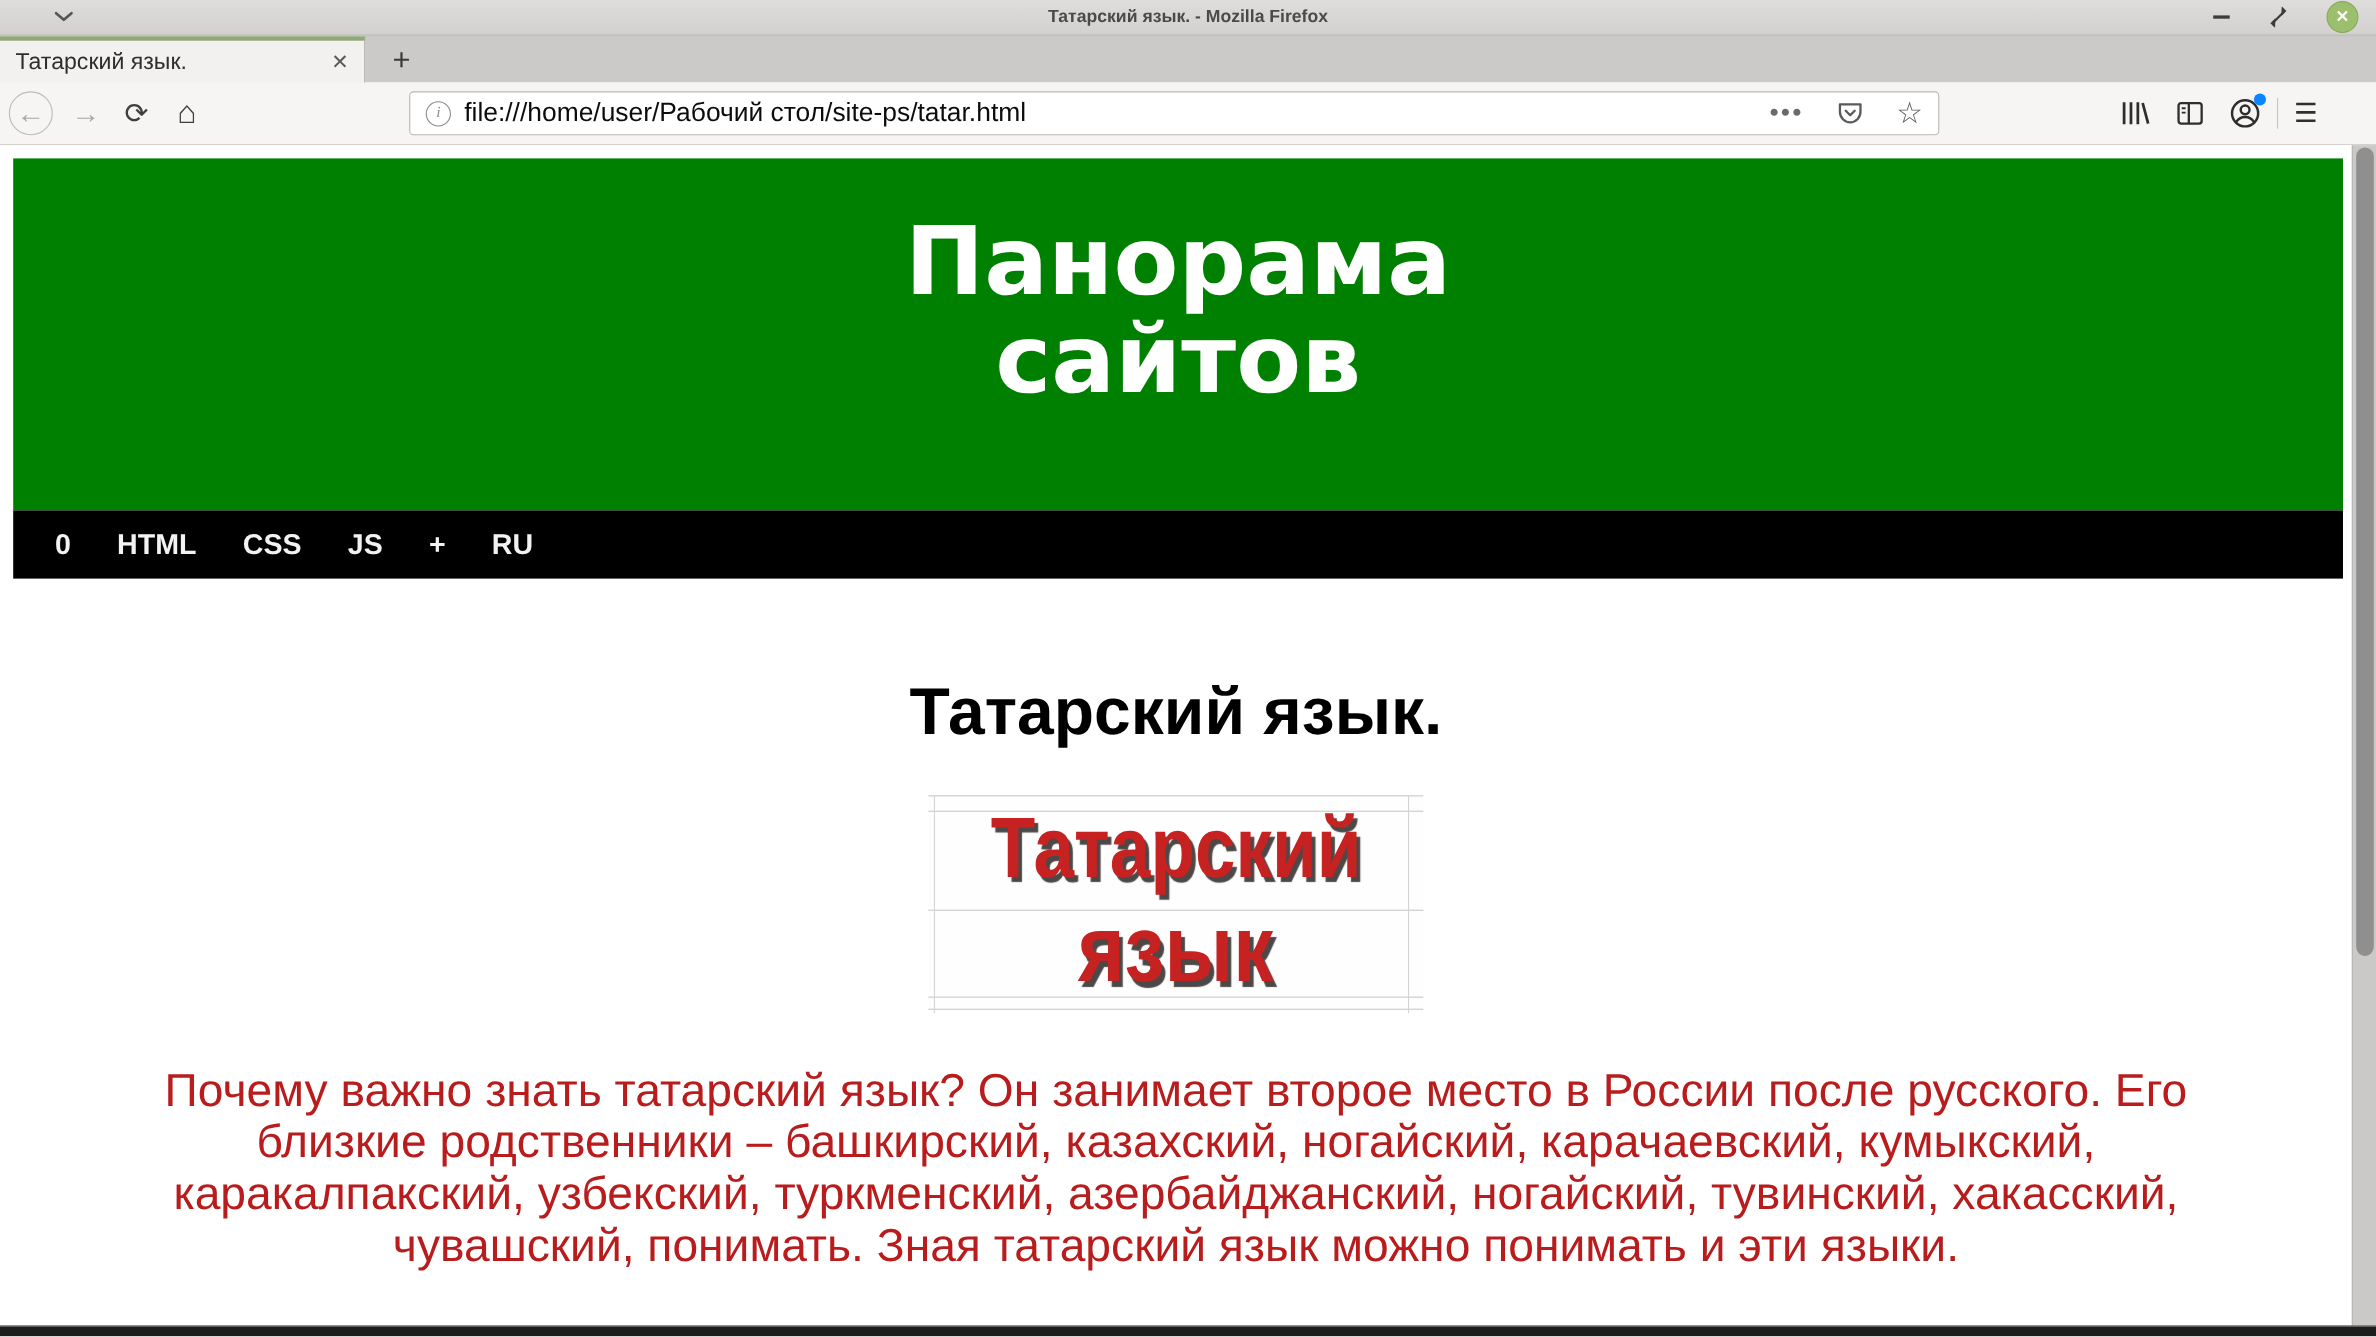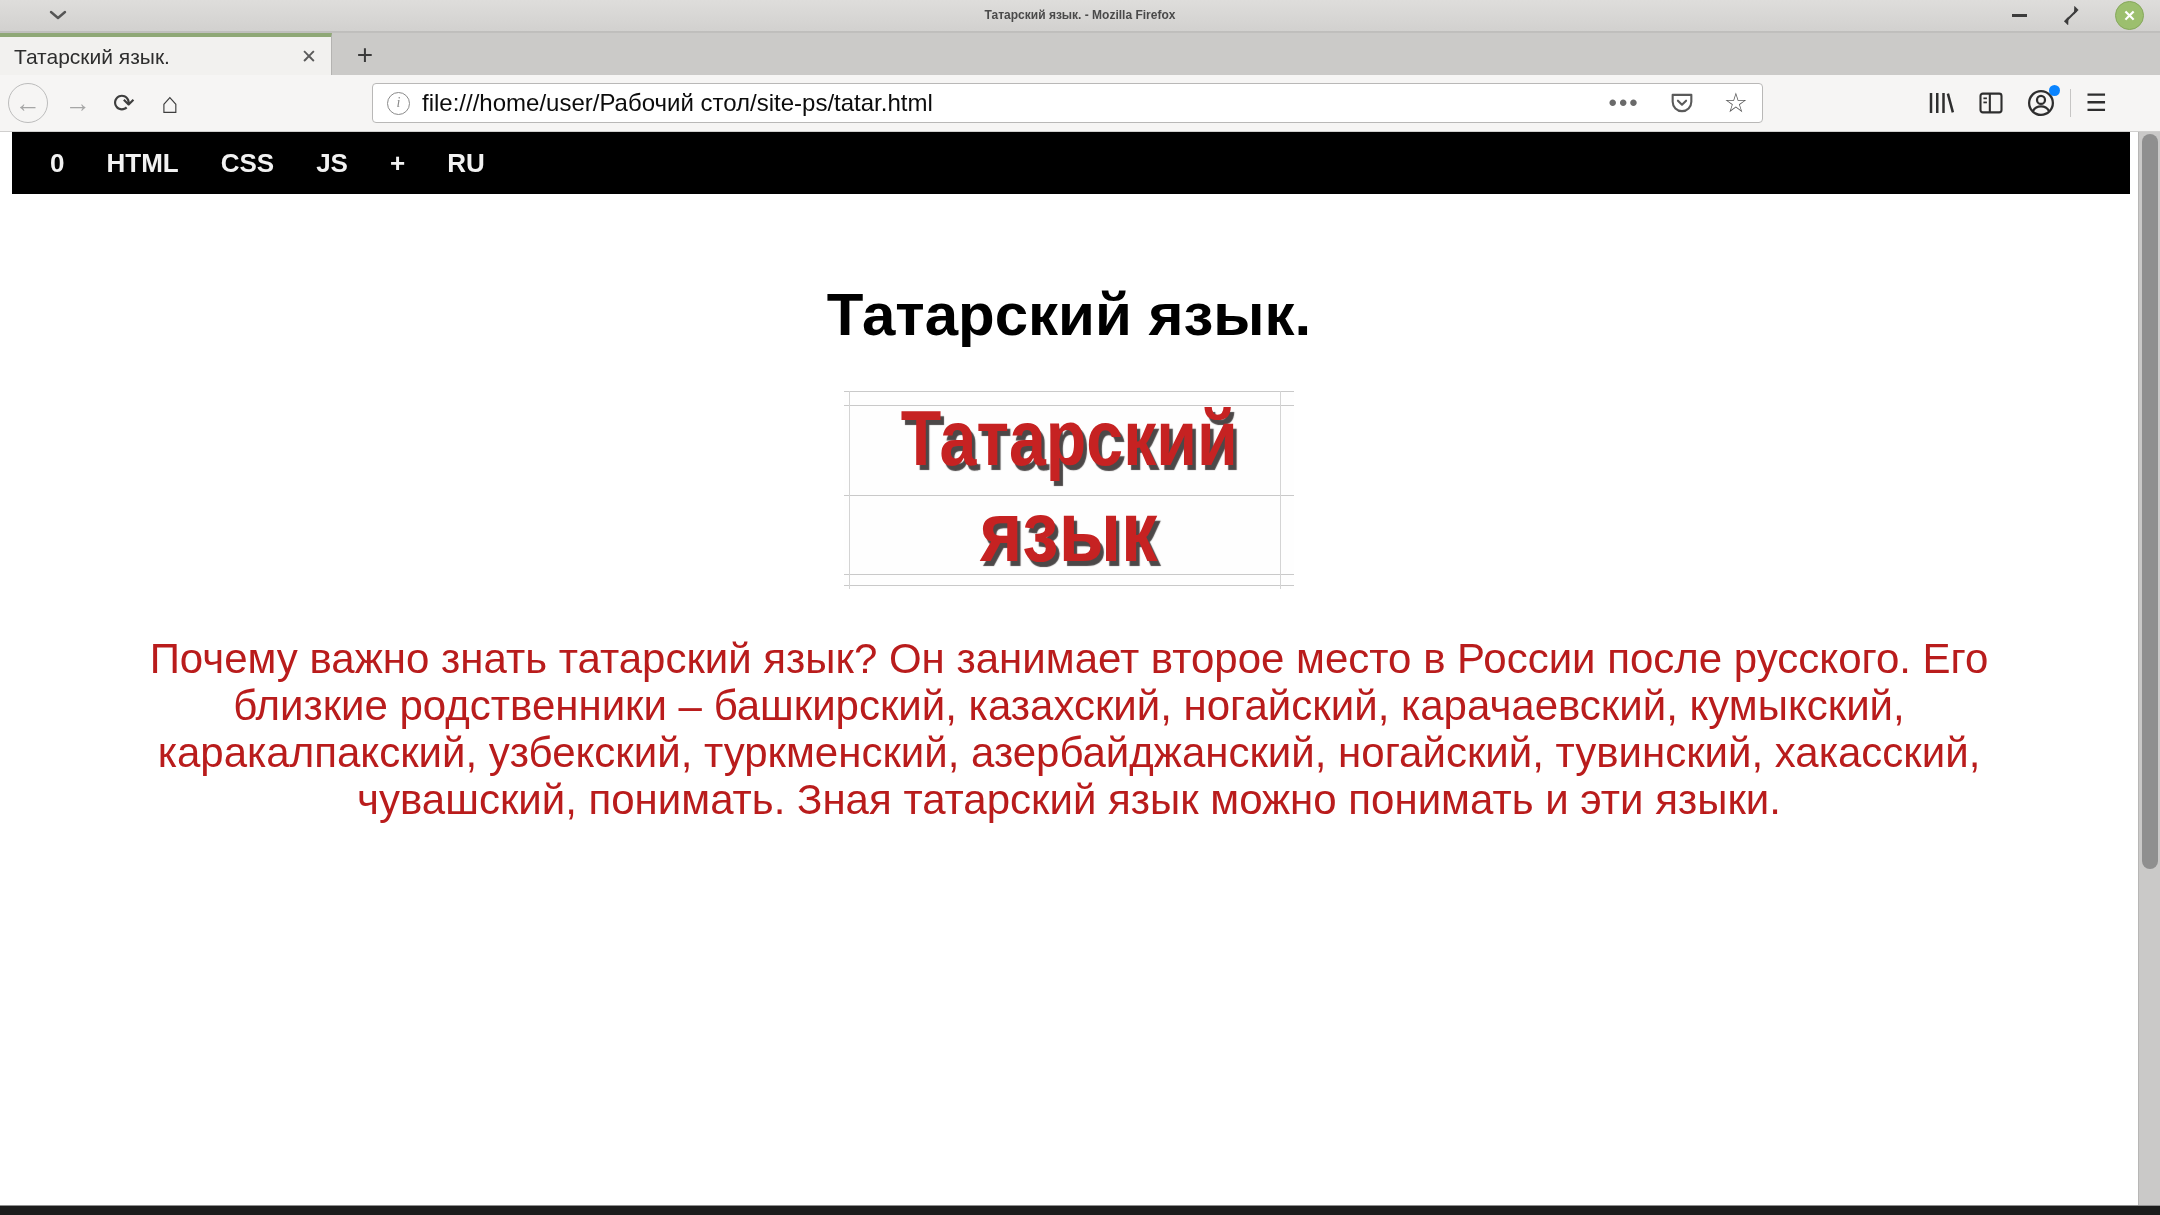--- a/index.html
+++ b/index.html
@@ -4,21 +4,21 @@
 <style>
   html,body{margin:0;padding:0;background:#e8e8e8;}
   .window{position:relative;width:2160px;height:1215px;background:#ffffff;overflow:hidden;
           font-family:"Liberation Sans",sans-serif;}
 
   
   .titlebar{position:absolute;top:0;left:0;right:0;height:31px;
             background:linear-gradient(#dedddb,#d2d1cf);border-bottom:1px solid #bfbebc;}
   .title-chevron{position:absolute;left:48px;top:9px;width:20px;height:12px;}
   .titlebar-title{position:absolute;left:0;right:0;top:0;height:31px;line-height:31px;
-                  text-align:center;font-size:12px;font-weight:bold;color:#4a4a4a;}
+                  text-align:center;font-size:16px;font-weight:bold;color:#4a4a4a;}
   .win-controls{position:absolute;right:16px;top:0;height:31px;display:flex;align-items:center;gap:34px;}
   .btn-min{width:16px;height:31px;display:flex;align-items:center;justify-content:center;cursor:default;}
   .btn-min .bar{width:15px;height:3px;background:#3c3c3c;}
   .btn-max{width:20px;height:31px;display:flex;align-items:center;justify-content:center;}
   .btn-close{width:27px;height:27px;border-radius:50%;background:#9cbf6e;border:1px solid #86a85c;
              color:#ffffff;font-size:15px;font-weight:bold;display:flex;align-items:center;
              justify-content:center;line-height:1;}
 
   
   .tabstrip{position:absolute;top:32px;left:0;right:0;height:43px;background:#cbcac8;
@@ -176,20 +176,24 @@
           </svg>
         <span class="blue-dot"></span>
       </span>
       <span class="icon-sep"></span>
       <span class="menu-icon">☰</span>
     </div>
   </div>
 
   <div class="content">
 
+    <div class="banner">
+      <div class="banner-line">Панорама</div>
+      <div class="banner-line">сайтов</div>
+    </div>
 
     <div class="mainnav">
       <a href="#">0</a>
       <a href="#">HTML</a>
       <a href="#">CSS</a>
       <a href="#">JS</a>
       <a href="#">+</a>
       <a href="#">RU</a>
     </div>
 

